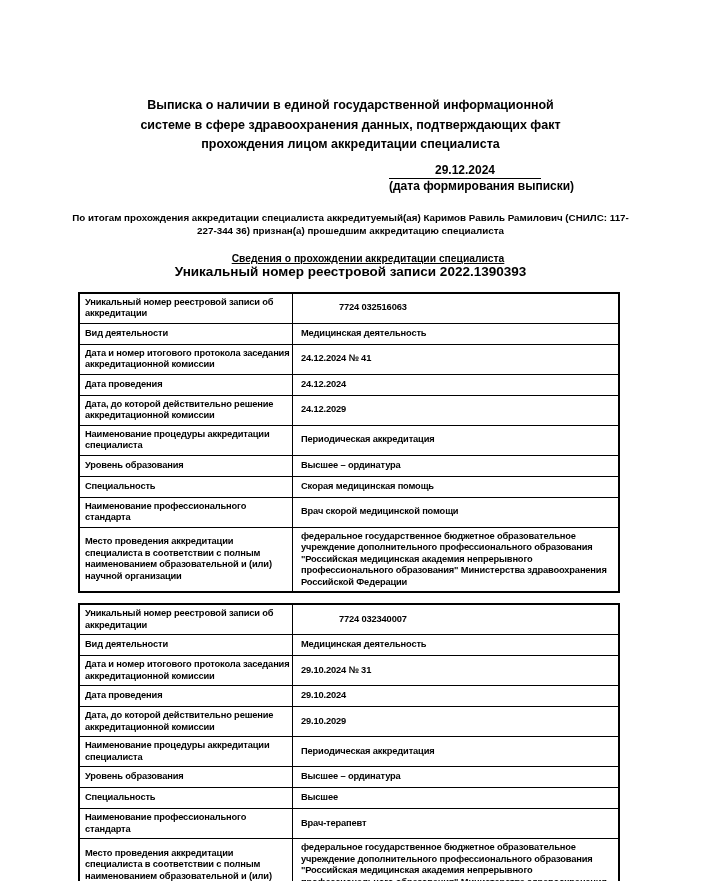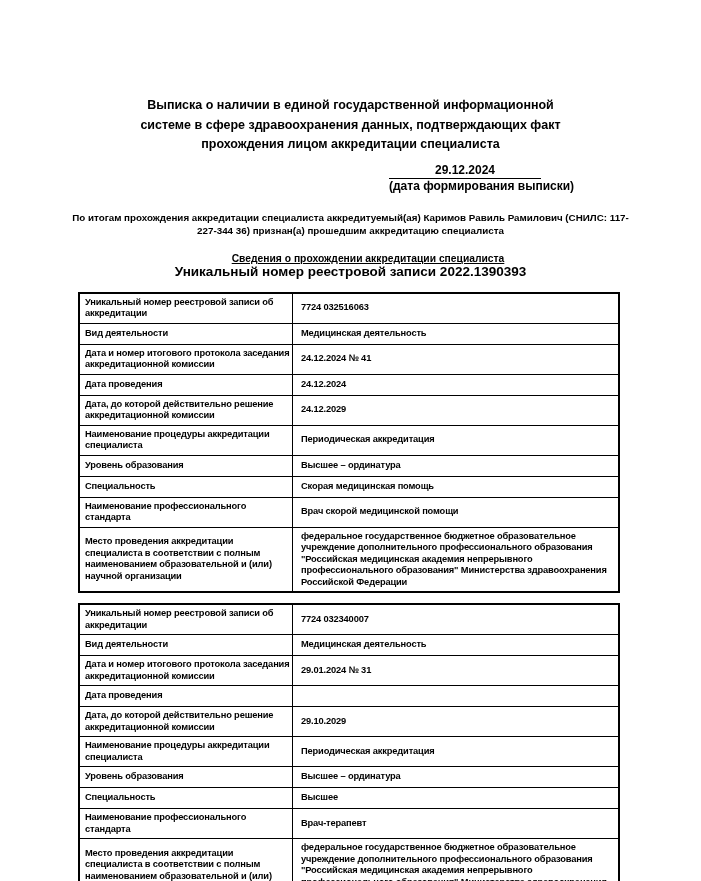--- a/index.html
+++ b/index.html
@@ -60,21 +60,21 @@
     margin-top: 13px;
     border: 2px solid #000;
   }
   .acc-table + .acc-table { margin-top: 10px; }
   .trow {
     display: grid;
     grid-template-columns: 213px 1fr;
     border-top: 1.5px solid #000;
     min-height: 20px;
   }
-  .trow:first-child { border-top: none; }
+  .trow:first-child { border-top: none; gap: 38px; }
   .tlabel, .tvalue {
     display: flex;
     align-items: center;
     font-size: 9.3px;
     line-height: 11.5px;
     letter-spacing: -0.15px;
   }
   .tlabel {
     border-right: 1.5px solid #000;
     padding: 3px 2px 3px 5px;
@@ -152,24 +152,25 @@
     <div class="trow">
       <div class="tlabel">Уникальный номер реестровой записи об аккредитации</div>
       <div class="tvalue">7724 032340007</div>
     </div>
     <div class="trow">
       <div class="tlabel">Вид деятельности</div>
       <div class="tvalue">Медицинская деятельность</div>
     </div>
     <div class="trow">
       <div class="tlabel">Дата и номер итогового протокола заседания аккредитационной комиссии</div>
-      <div class="tvalue">29.01.2024 № 31</div>
+      <div class="tvalue">29.10.2024 № 31</div>
     </div>
     <div class="trow">
       <div class="tlabel">Дата проведения</div>
+      <div class="tvalue">29.10.2024</div>
     </div>
     <div class="trow">
       <div class="tlabel">Дата, до которой действительно решение аккредитационной комиссии</div>
       <div class="tvalue">29.10.2029</div>
     </div>
     <div class="trow">
       <div class="tlabel">Наименование процедуры аккредитации специалиста</div>
       <div class="tvalue">Периодическая аккредитация</div>
     </div>
     <div class="trow">

